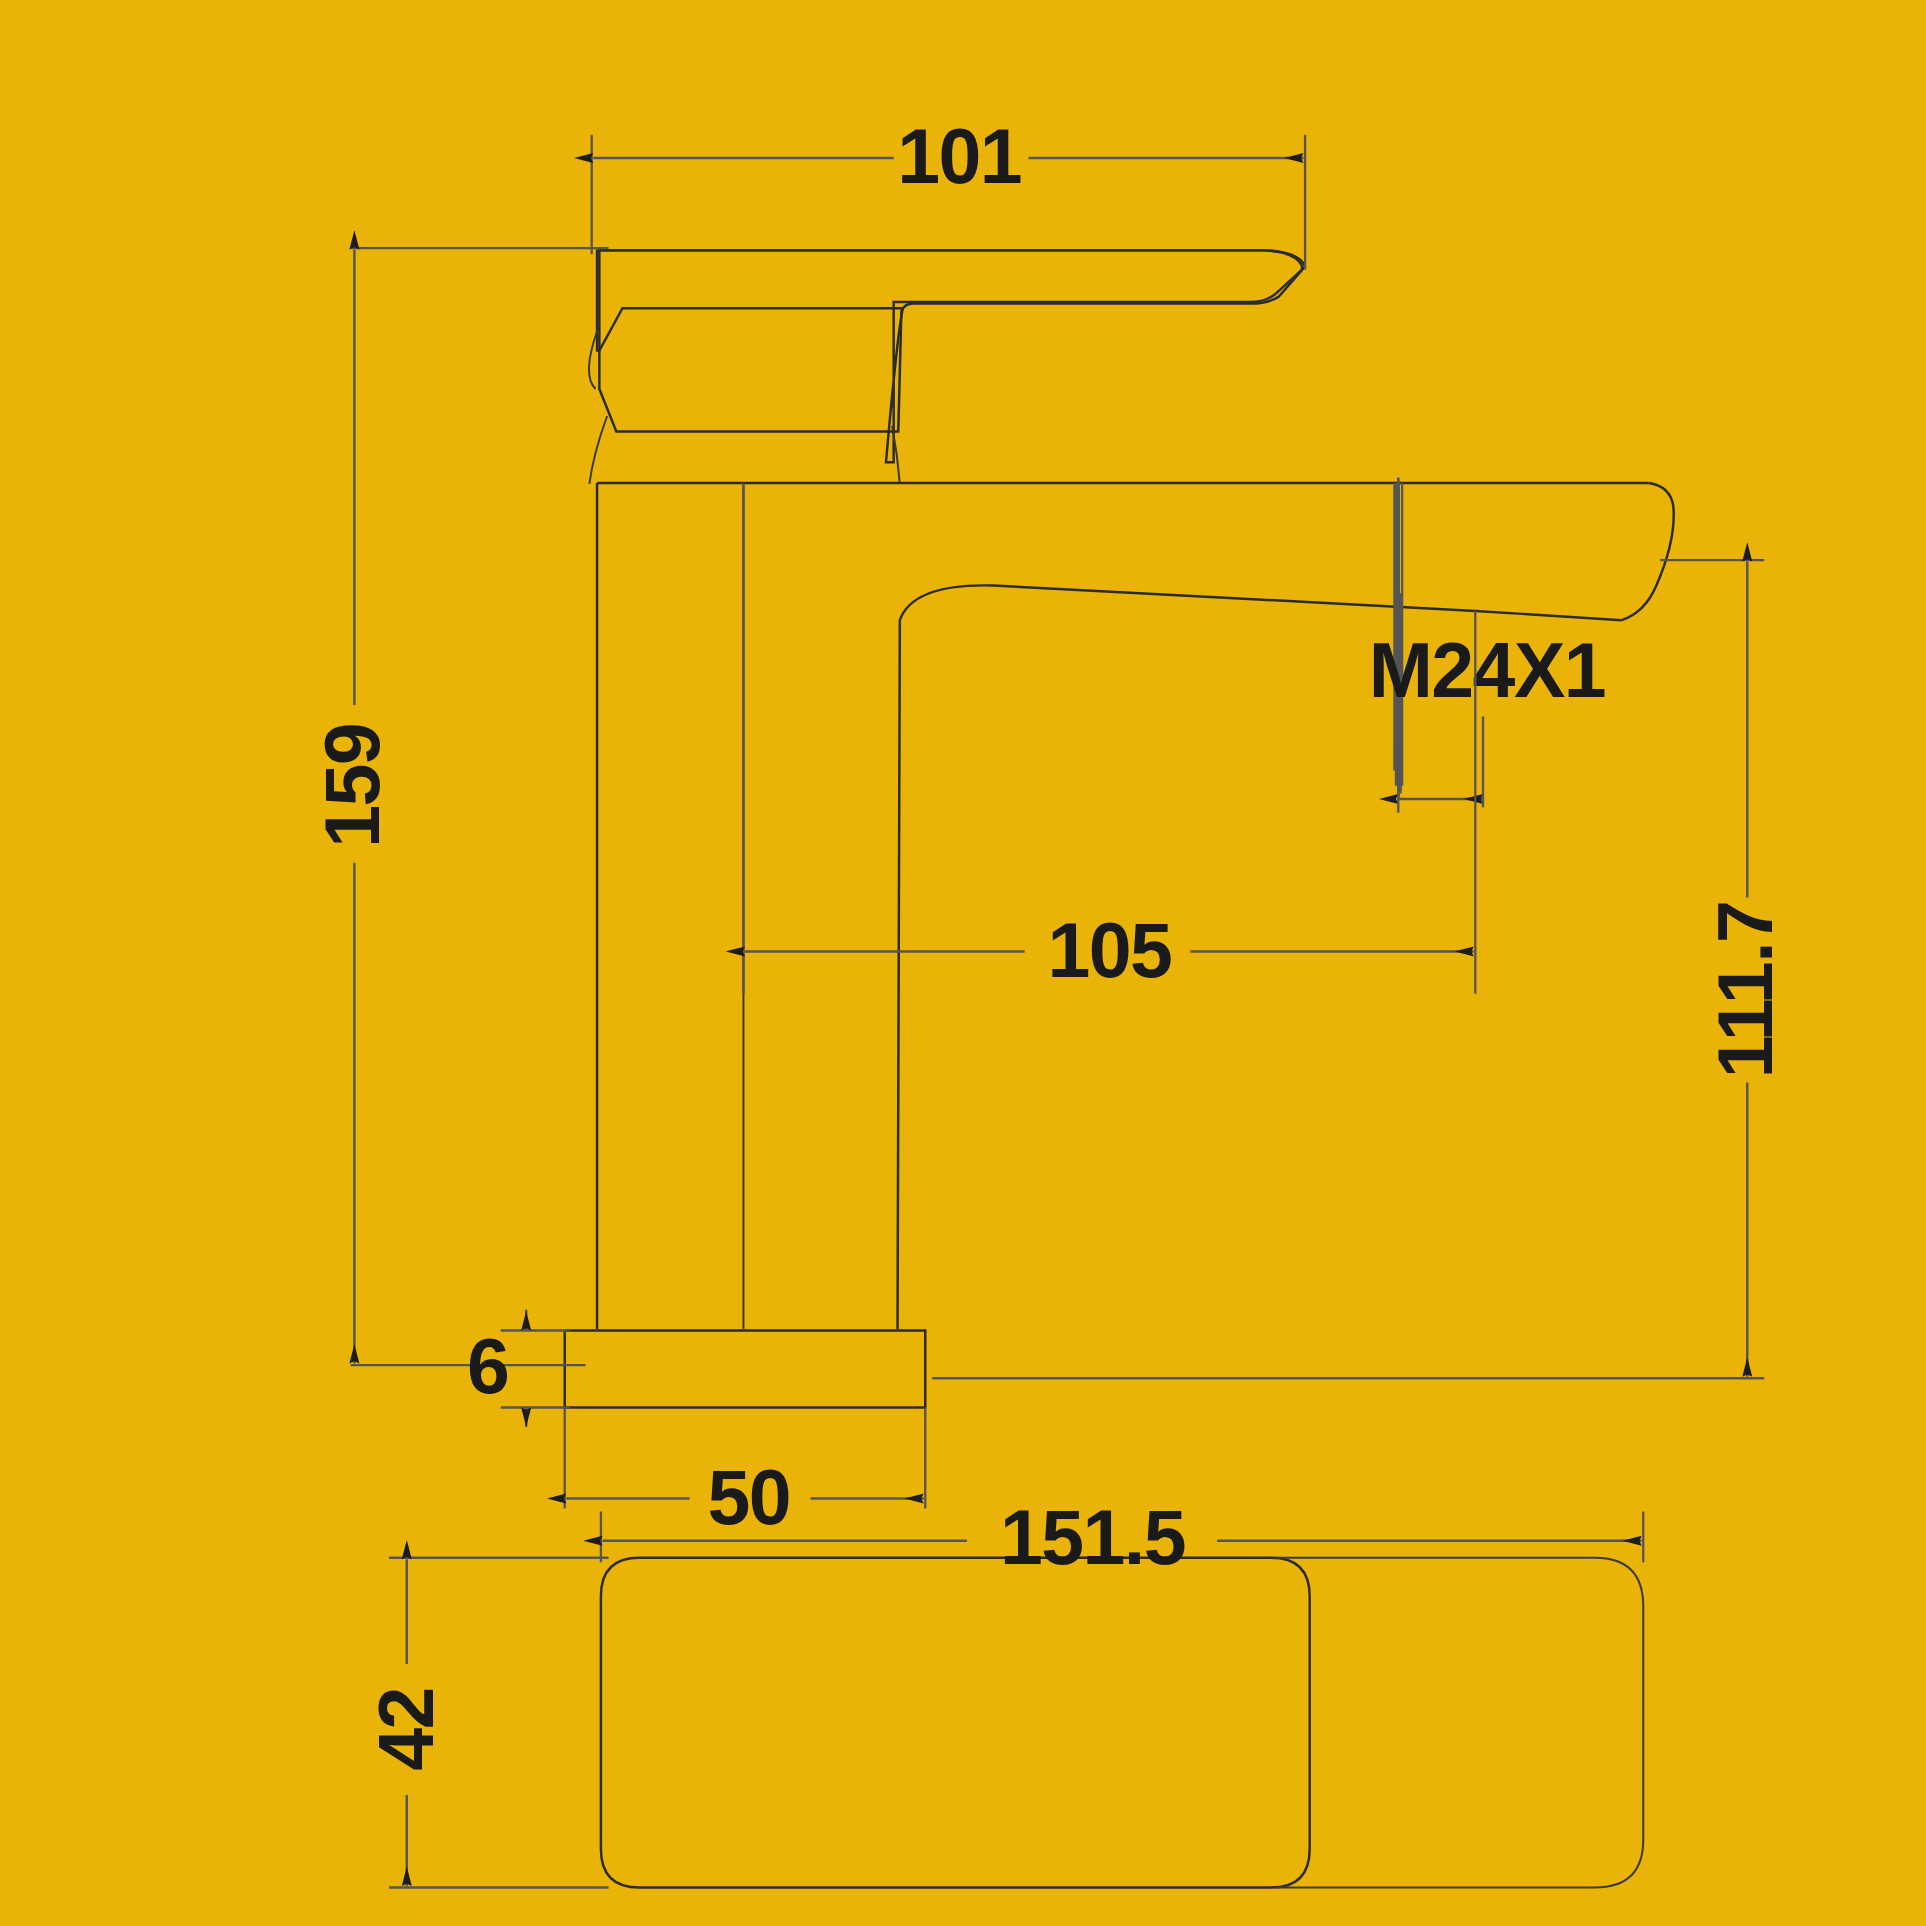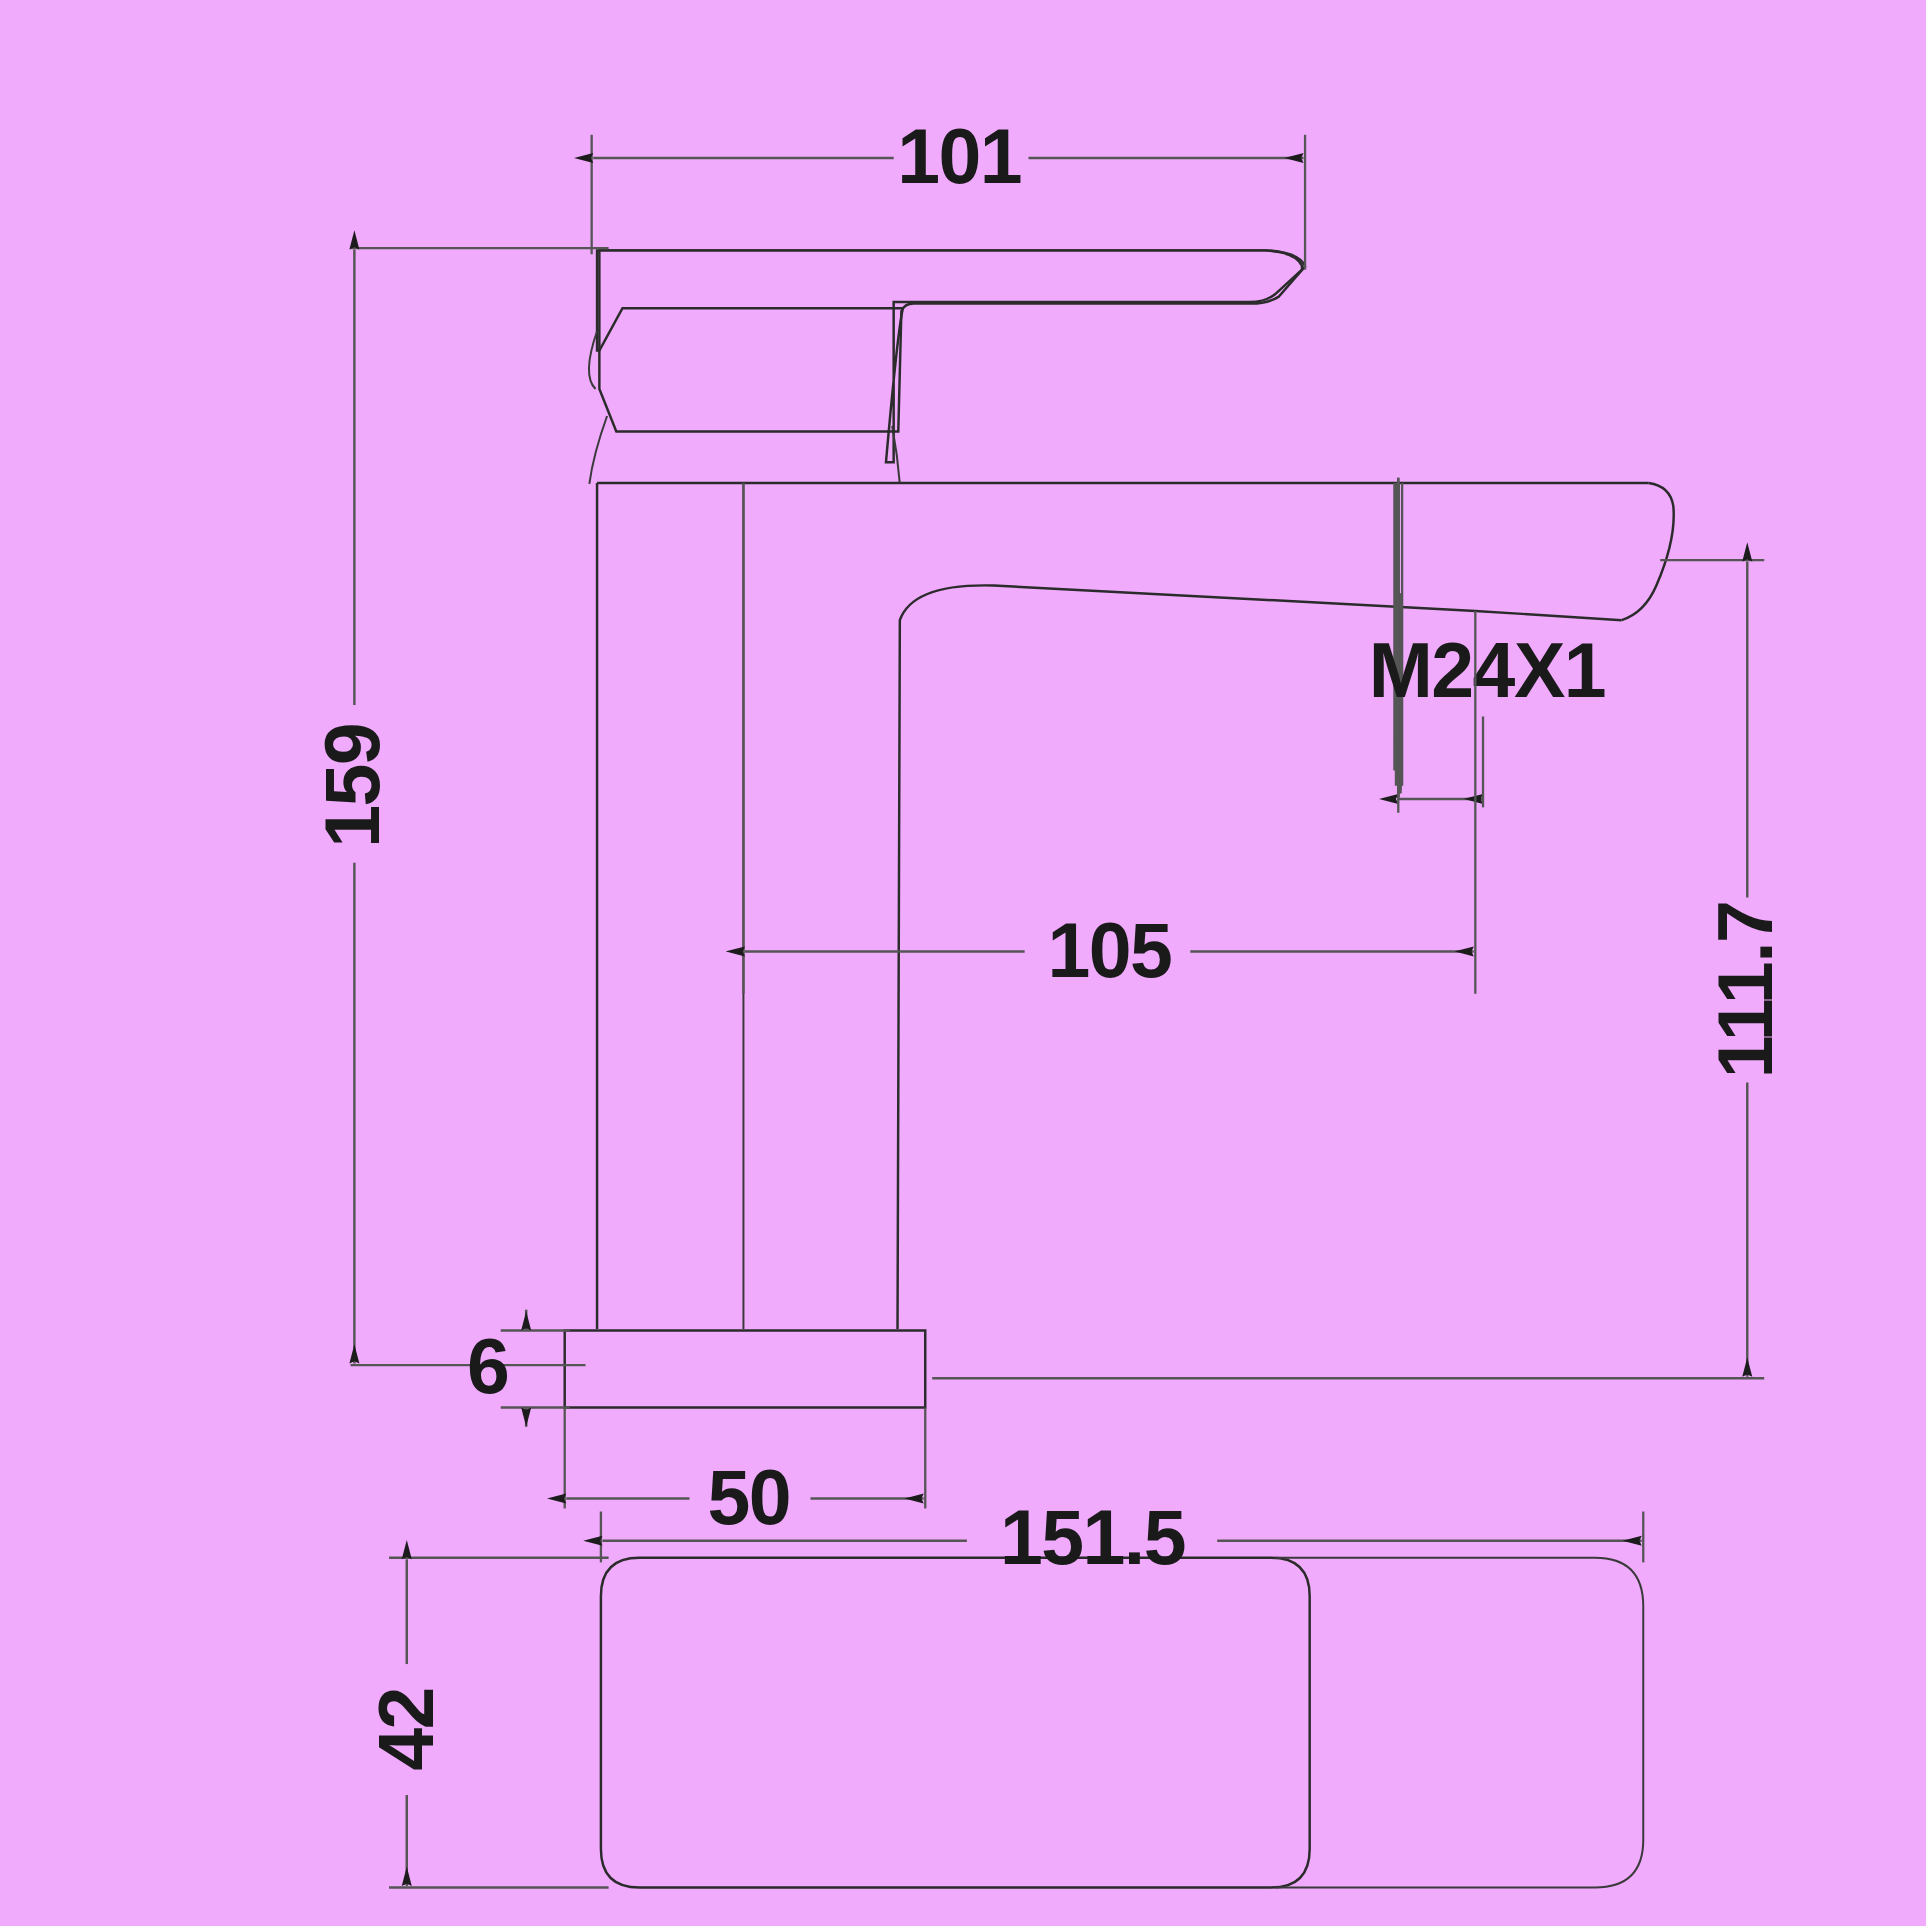--- a/index.html
+++ b/index.html
@@ -8,21 +8,21 @@
     padding: 0;
     background: #ffffff;
   }
   body {
     font-family: "Liberation Sans", sans-serif;
   }
   #sheet {
     position: relative;
     width: 1926px;
     height: 1926px;
-    background: #f0abfc;
+    background: #eab308;
     overflow: hidden;
   }
   #drawing-svg {
     position: absolute;
     top: 0;
     left: 0;
     width: 1926px;
     height: 1926px;
     display: block;
   }

